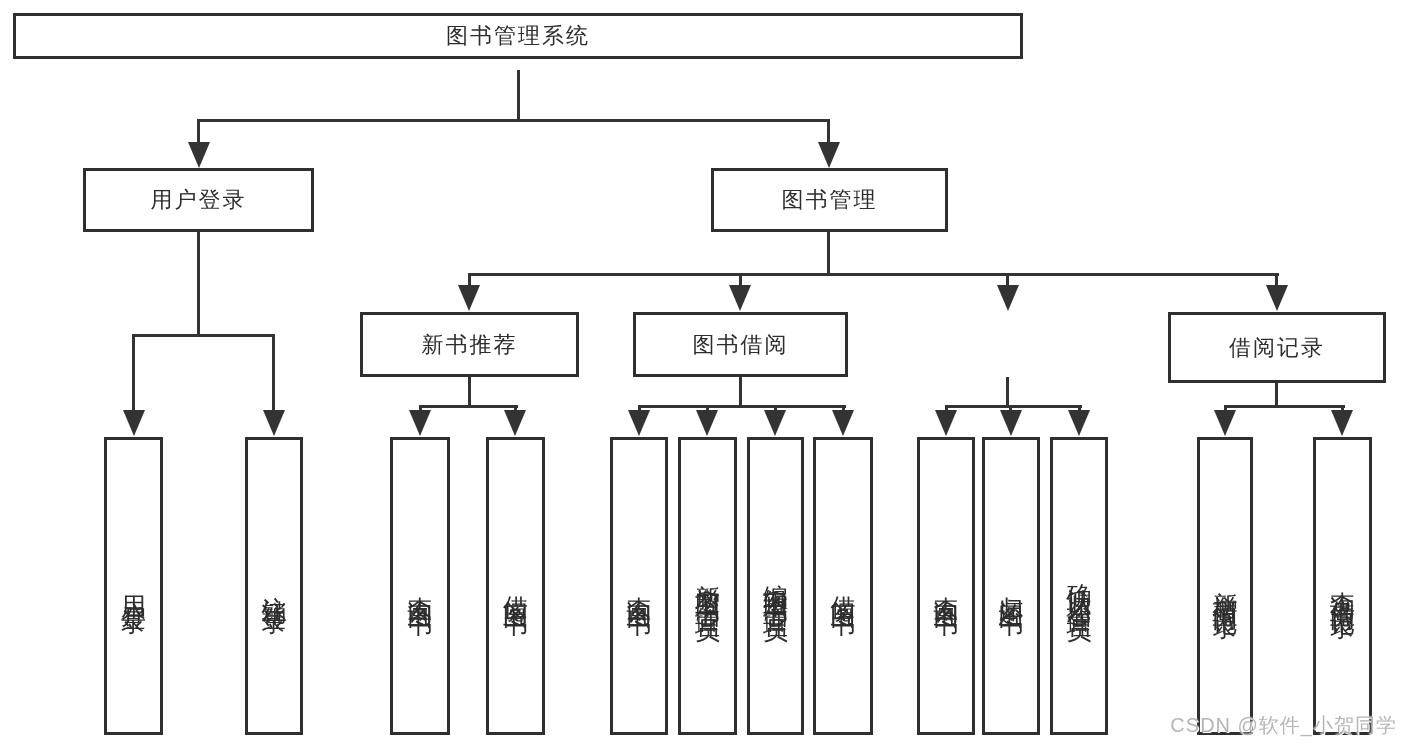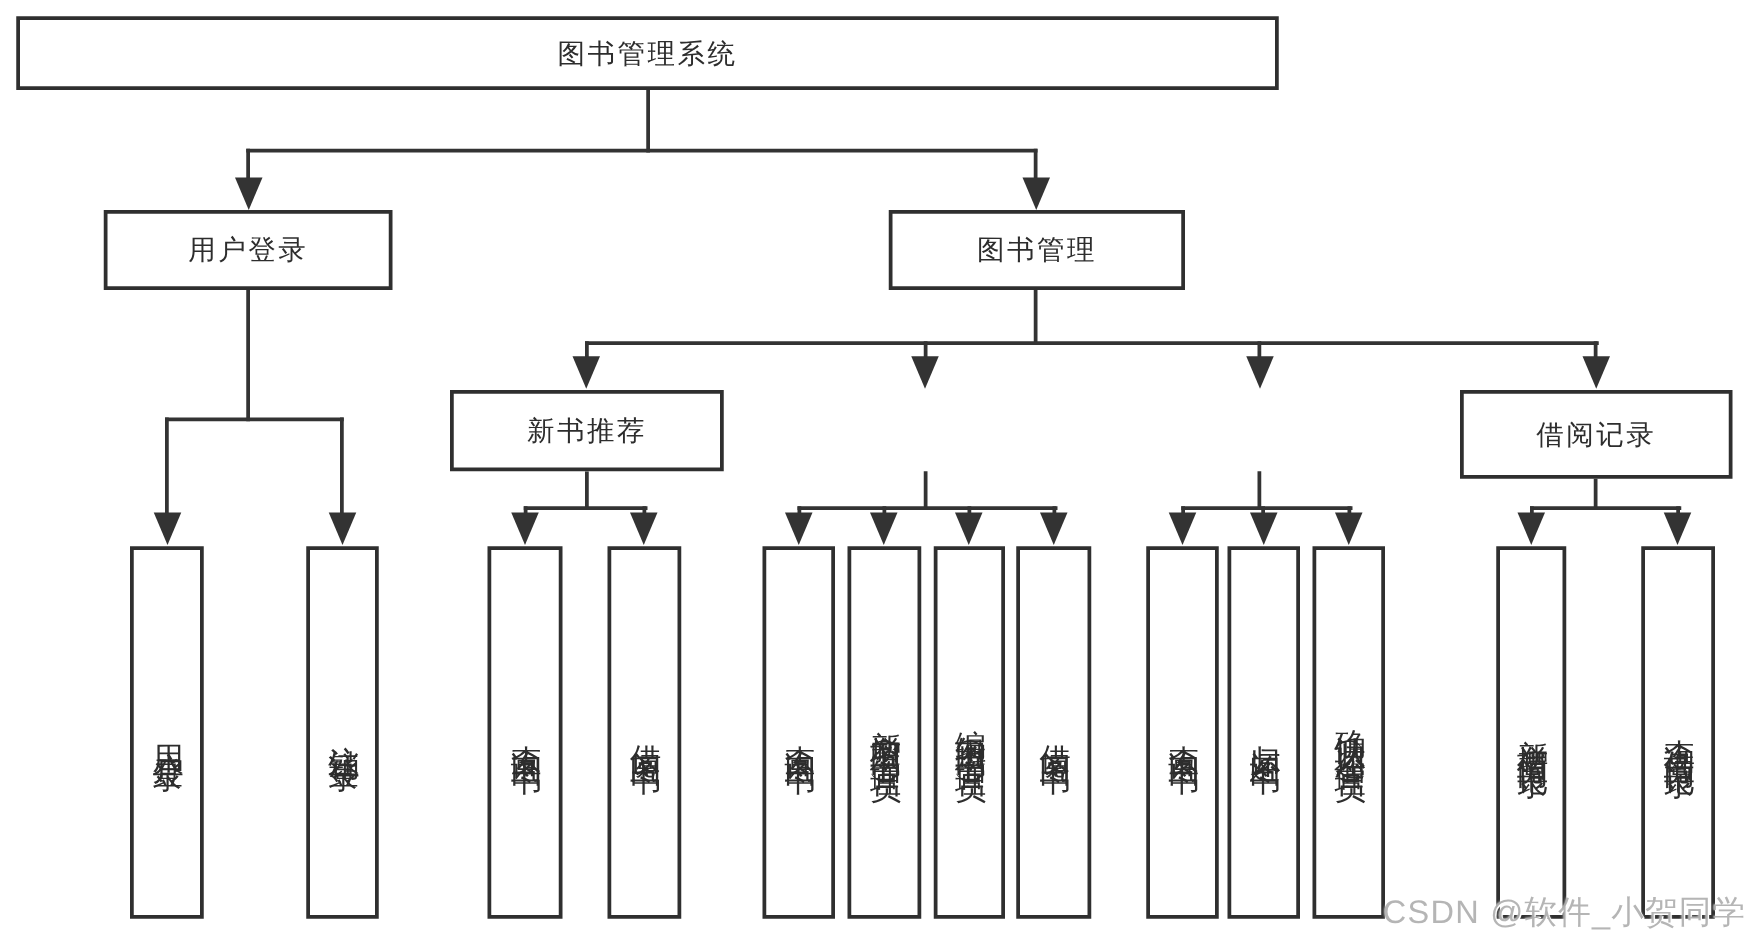--- a/index.html
+++ b/index.html
@@ -45,46 +45,49 @@
     width:0;height:0;
     border-left:11px solid transparent;
     border-right:11px solid transparent;
     border-top:26px solid #333333;
     z-index:1;
   }
   #watermark{
     position:absolute;
     top:712px;
     right:8px;
-    font-size:26px;
+    font-size:20px;
     letter-spacing:1px;
     color:rgba(168,168,168,0.85);
     text-shadow:0 0 2px #ffffff, 1px 1px 0 #ffffff;
     z-index:6;
     white-space:nowrap;
   }
 </style>
 </head>
 <body>
 
 <div id="stage">
 
-  <div class="box h" style="left:13px;top:13px;width:1010px;height:59px">
+  <div class="box h" style="left:13px;top:13px;width:1010px;height:46px">
     <span>图书管理系统</span>
   </div>
 
   <div class="box h" style="left:83px;top:168px;width:231px;height:64px">
     <span>用户登录</span>
   </div>
   <div class="box h" style="left:711px;top:168px;width:237px;height:64px">
     <span>图书管理</span>
   </div>
 
   <div class="box h" style="left:360px;top:312px;width:219px;height:65px">
     <span>新书推荐</span>
+  </div>
+  <div class="box h" style="left:633px;top:312px;width:215px;height:65px">
+    <span>图书借阅</span>
   </div>
   <div class="box h" style="left:1168px;top:312px;width:218px;height:71px">
     <span>借阅记录</span>
   </div>
 
   <div class="box v" style="left:104px;top:437px;width:59px;height:298px">
     <span>用户登录</span>
   </div>
   <div class="box v" style="left:245px;top:437px;width:58px;height:298px">
     <span>注销登录</span>

